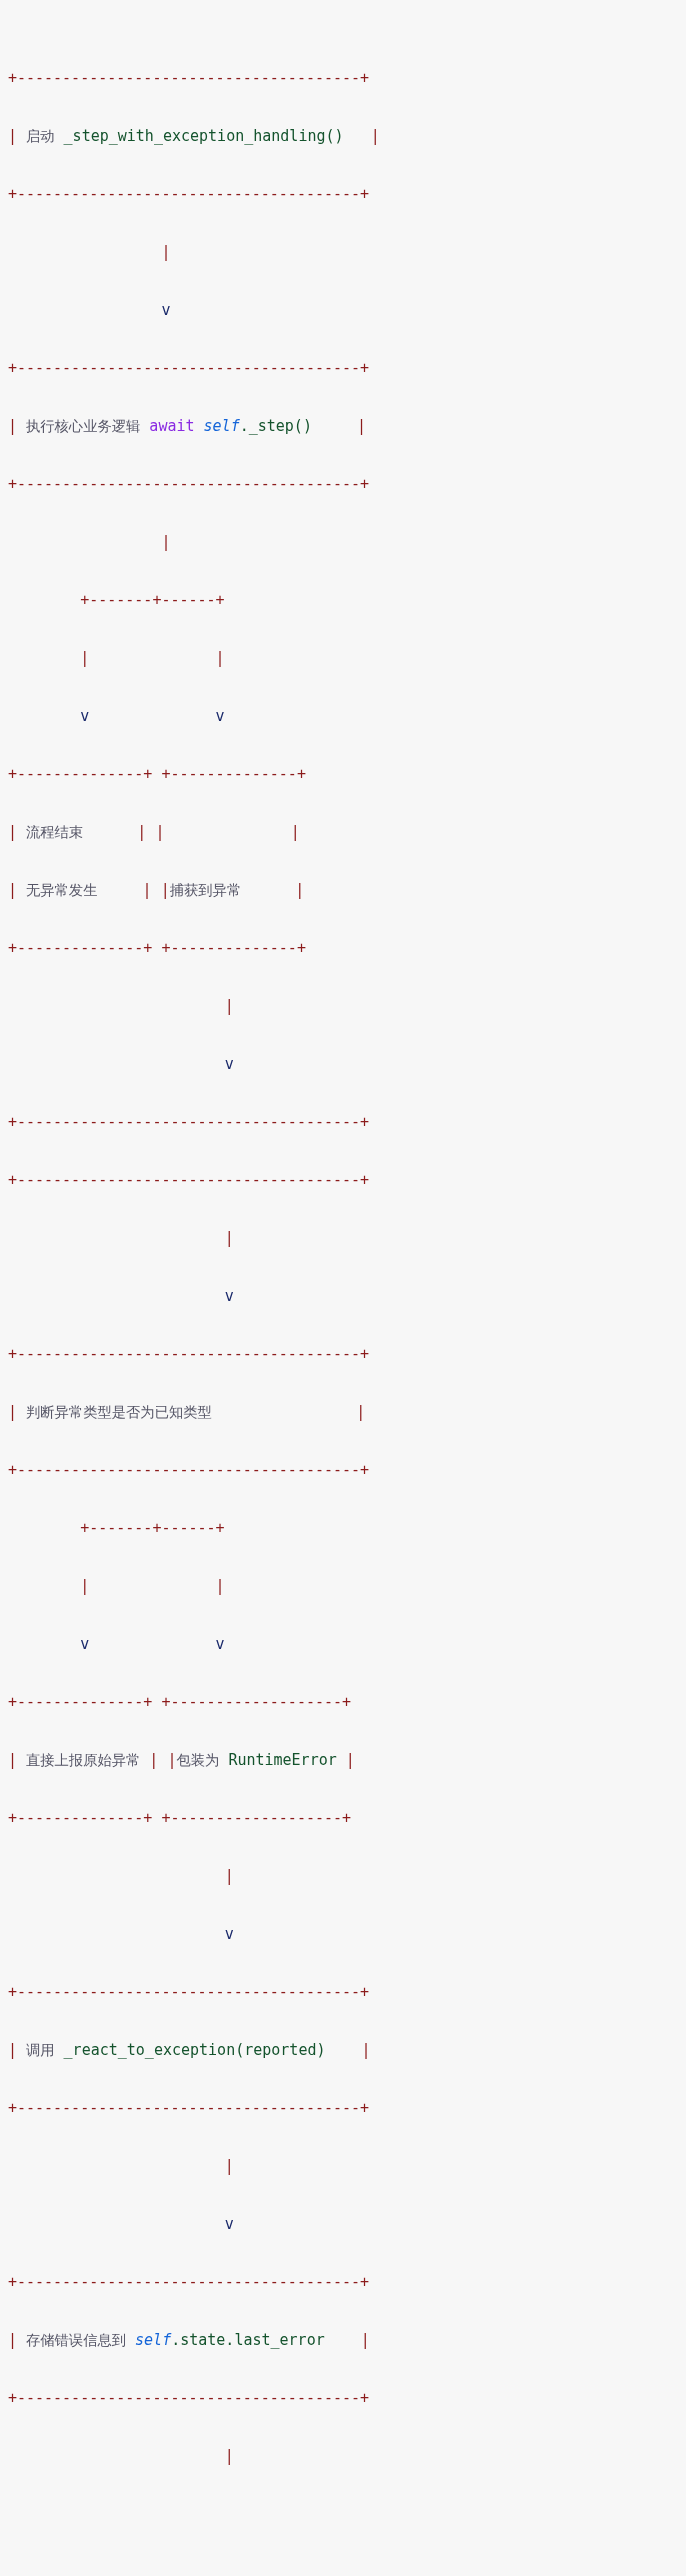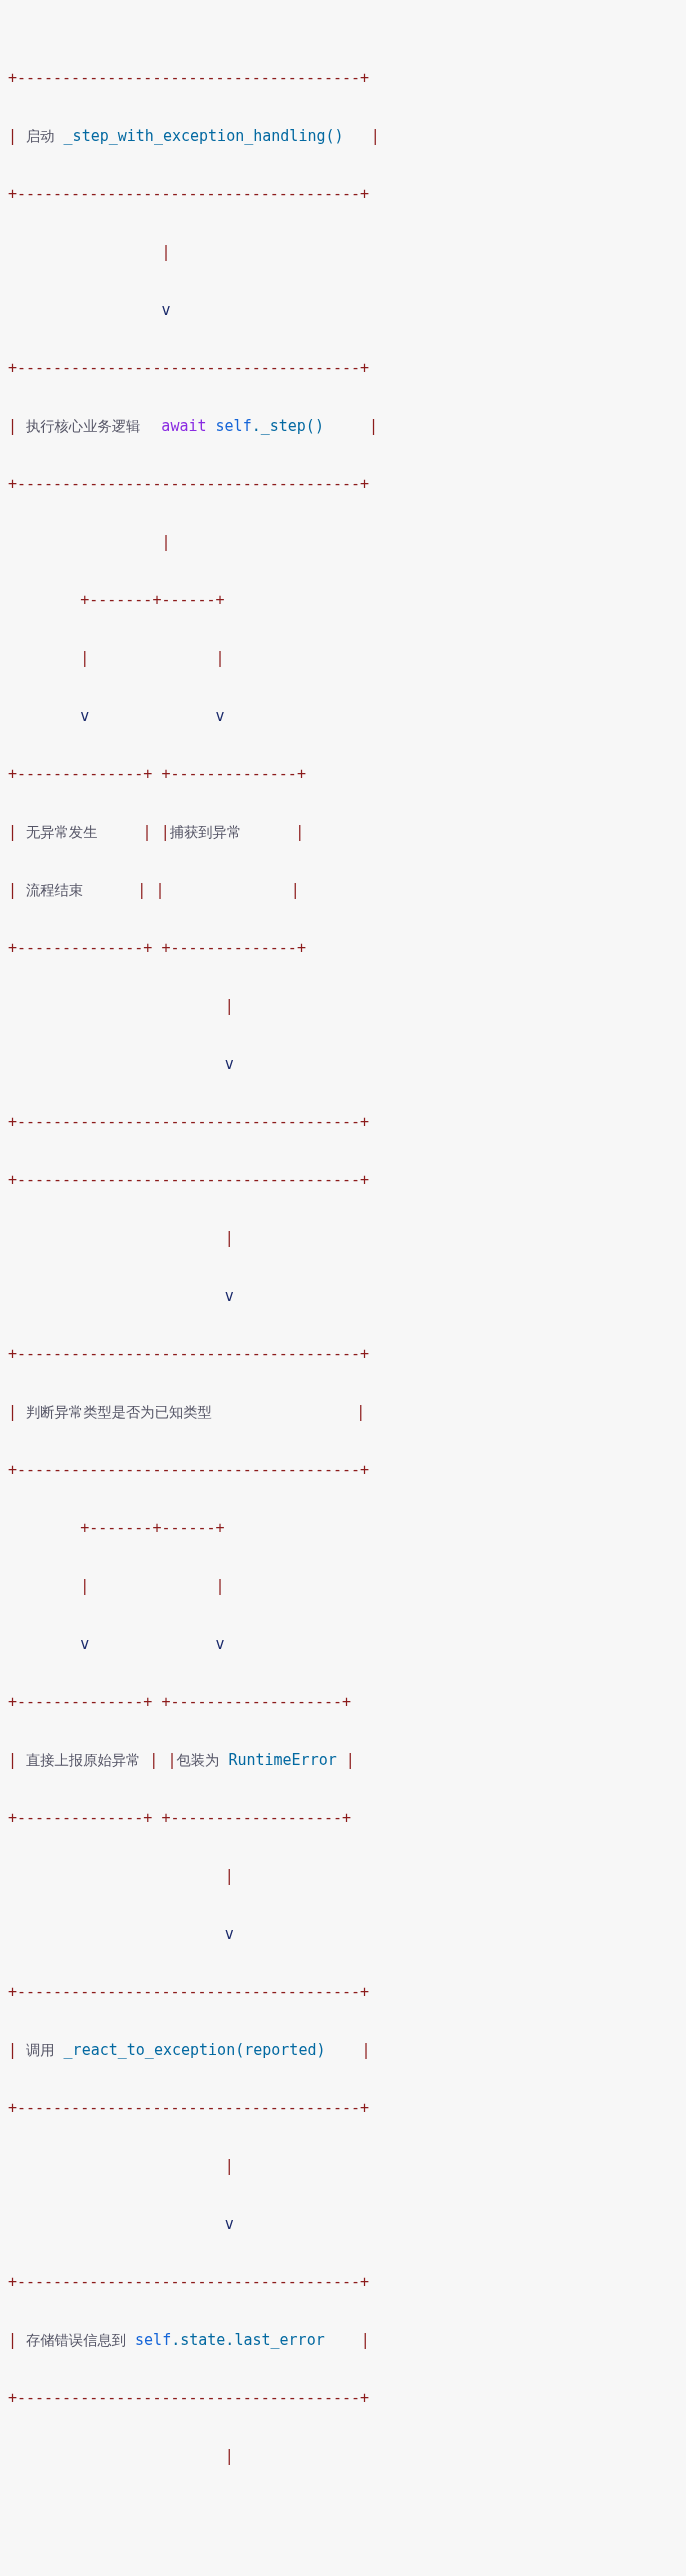--- a/index.html
+++ b/index.html
@@ -30,44 +30,44 @@
     display: block;
     height: 29px;
     white-space: pre;
   }
 
   
   .box   { color: #8c1b1b; }          
   .arrow { color: #1b2a6b; }          
   .pipe  { color: #8c1b1b; }          
   .cjk   { color: #555566; font-family: Liberation Sans, sans-serif; font-size: 14.3px; }
-  .ident { color: #0369a1; }          
-  .kw    { color: #8a2be2; margin-left: 12px; }          
-  .obj   { color: #1565d8; }
+  .ident { color: #14532d; }          
+  .kw    { color: #8a2be2; }          
+  .obj   { color: #1565d8; font-style: italic; }
 </style>
 </head>
 <body>
 
 <div id="ascii-diagram">
 
 <span class="ln"><span class="box">+--------------------------------------+</span></span>
 <span class="ln"><span class="box">| </span><span class="cjk">启动</span> <span class="ident">_step_with_exception_handling()</span>   <span class="box">|</span></span>
 <span class="ln"><span class="box">+--------------------------------------+</span></span>
 <span class="ln">                 <span class="pipe">|</span></span>
 <span class="ln">                 <span class="arrow">v</span></span>
 <span class="ln"><span class="box">+--------------------------------------+</span></span>
 <span class="ln"><span class="box">| </span><span class="cjk">执行核心业务逻辑</span> <span class="kw">await</span> <span class="obj">self</span><span class="ident">._step()</span>     <span class="box">|</span></span>
 <span class="ln"><span class="box">+--------------------------------------+</span></span>
 <span class="ln">                 <span class="pipe">|</span></span>
 <span class="ln">        <span class="box">+-------+------+</span></span>
 <span class="ln">        <span class="pipe">|</span>              <span class="pipe">|</span></span>
 <span class="ln">        <span class="arrow">v</span>              <span class="arrow">v</span></span>
 <span class="ln"><span class="box">+--------------+ +--------------+</span></span>
+<span class="ln"><span class="box">| </span><span class="cjk">流程结束</span>      <span class="box">| |</span>              <span class="box">|</span></span>
 <span class="ln"><span class="box">| </span><span class="cjk">无异常发生</span>     <span class="box">| |</span><span class="cjk">捕获到异常</span>      <span class="box">|</span></span>
-<span class="ln"><span class="box">| </span><span class="cjk">流程结束</span>      <span class="box">| |</span>              <span class="box">|</span></span>
 <span class="ln"><span class="box">+--------------+ +--------------+</span></span>
 <span class="ln">                        <span class="pipe">|</span></span>
 <span class="ln">                        <span class="arrow">v</span></span>
 <span class="ln"><span class="box">+--------------------------------------+</span></span>
 <span class="ln"><span class="box">+--------------------------------------+</span></span>
 <span class="ln">                        <span class="pipe">|</span></span>
 <span class="ln">                        <span class="arrow">v</span></span>
 <span class="ln"><span class="box">+--------------------------------------+</span></span>
 <span class="ln"><span class="box">| </span><span class="cjk">判断异常类型是否为已知类型</span>                <span class="box">|</span></span>
 <span class="ln"><span class="box">+--------------------------------------+</span></span>

